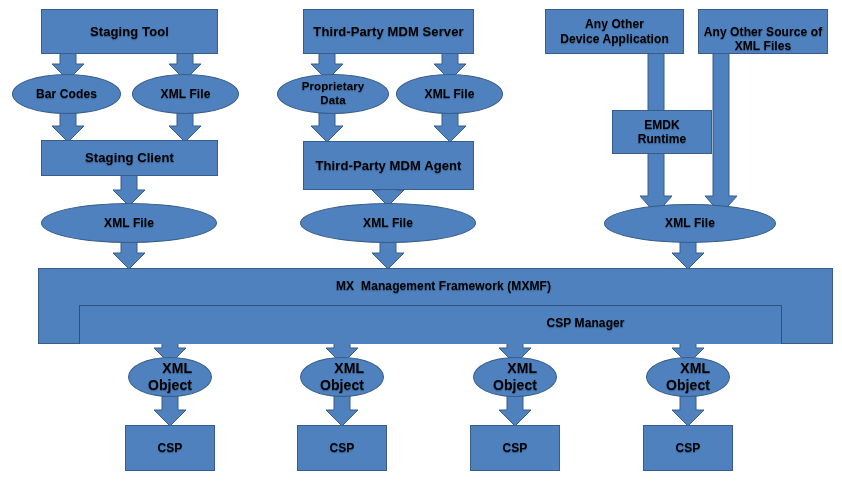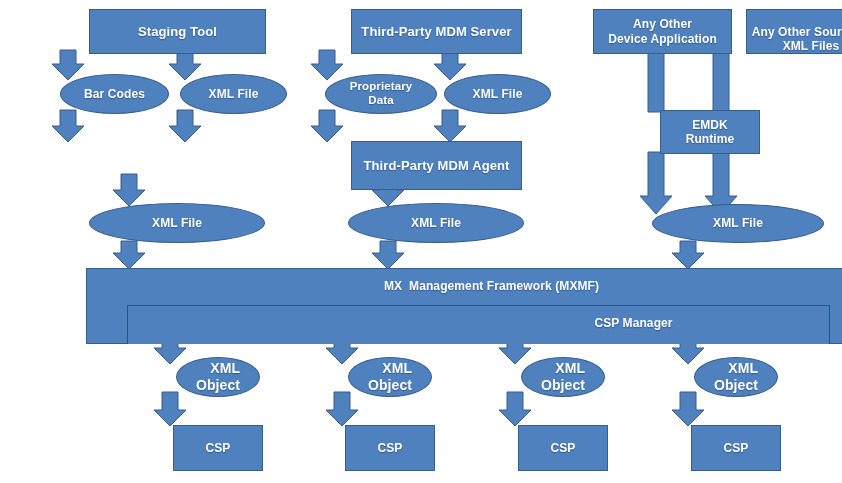--- a/index.html
+++ b/index.html
@@ -25,27 +25,26 @@
     width: 842px;
     height: 483px;
   }
   .node {
     position: absolute;
     box-sizing: border-box;
     display: flex;
     align-items: center;
     justify-content: center;
     text-align: center;
-    color: #ffffff;
+    color: #000000;
     font-weight: bold;
     line-height: 1.18;
     letter-spacing: 0.1px;
     text-shadow: 0 1px 1px rgba(20,45,75,0.45);
     z-index: 3;
-    margin-left: 48px;
   }
   .box {
     background: #4E81BD;
     border: 1px solid #385D8A;
   }
   .ellipse {
     background: #4E81BD;
     border: 1px solid #385D8A;
     border-radius: 50%;
   }
@@ -125,20 +124,23 @@
   </div>
 
   <div class="node ellipse fs12" style="left:12px; top:74px; width:109px; height:40px;">
     <span class="band-label">Bar Codes</span>
   </div>
 
   <div class="node ellipse fs12" style="left:132px; top:74px; width:107px; height:40px;">
     <span class="band-label">XML File</span>
   </div>
 
+  <div class="node box fs13" style="left:41px; top:140px; width:177px; height:36px;">
+    <span class="band-label">Staging Client</span>
+  </div>
 
   <div class="node ellipse fs12" style="left:41px; top:203px; width:176px; height:40px;">
     <span class="band-label">XML File</span>
   </div>
 
   <div class="node box fs13" style="left:303px; top:9px; width:171px; height:45px;">
     <span class="band-label">Third-Party MDM Server</span>
   </div>
 
   <div class="node ellipse fs115" style="left:277px; top:74px; width:112px; height:40px;">

